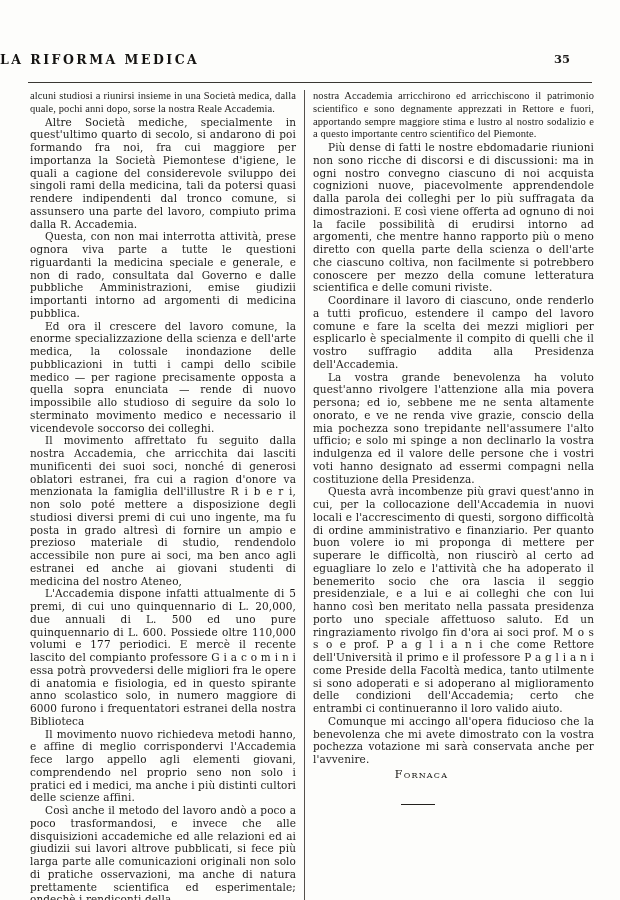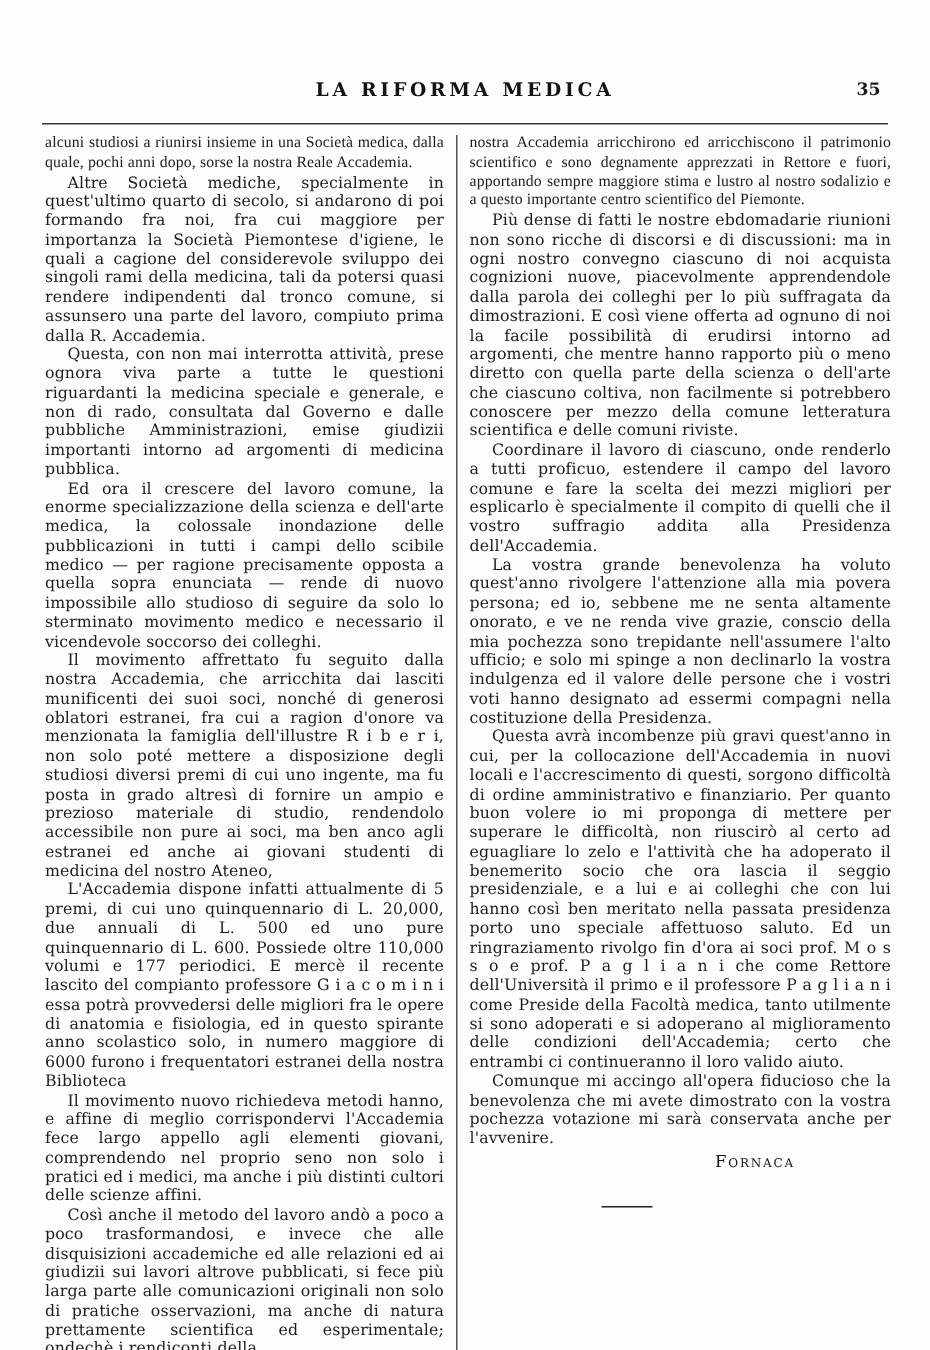--- a/index.html
+++ b/index.html
@@ -16,29 +16,29 @@
     color:#1c1b19;
     overflow:hidden;
     box-sizing:border-box;
   }
   .masthead{
     position:relative;
     padding-top:52px;
     height:26px;
   }
   .journal-title{
-    text-align:center;
+    text-align:left;
     font-weight:bold;
     font-size:12.5px;
     letter-spacing:2.5px;
     color:#141311;
   }
   .page-number{
     position:absolute;
-    top:52px;right:33px;
+    top:52px;right:50px;
     font-size:11.5px;
     font-weight:bold;
     color:#1c1b19;
   }
   .header-rule{
     margin:4px 28px 0 28px;
     border-top:1.1px solid #3a3732;
     height:0;
   }
   .content{
@@ -59,21 +59,21 @@
     background:#55514b;
     margin:0 8px 0 8px;
     min-height:772px;
   }
   .col p{
     margin:0;
     text-indent:15px;
   }
   .col p.cont{text-indent:0;font-family:Liberation Serif, serif;}
   .signature{
-    text-align:right;
+    text-align:center;
     padding-right:64px;
     margin-top:3px;
     font-variant:small-caps;
     letter-spacing:1.2px;
     font-size:11px;
     color:#14130f;
   }
   .end-rule{
     width:34px;
     border-top:1.6px solid #23201c;

